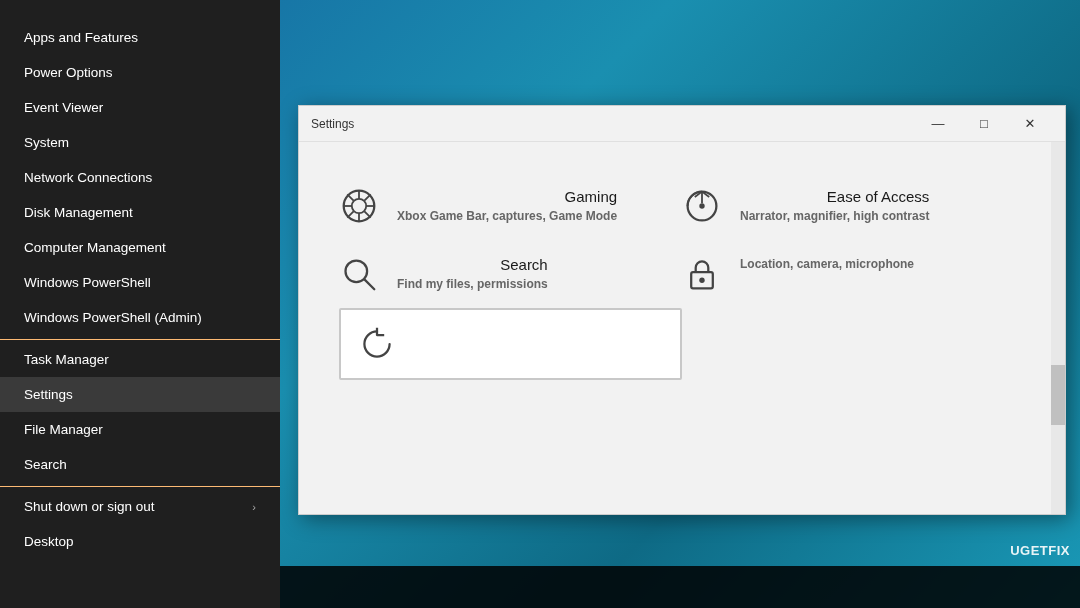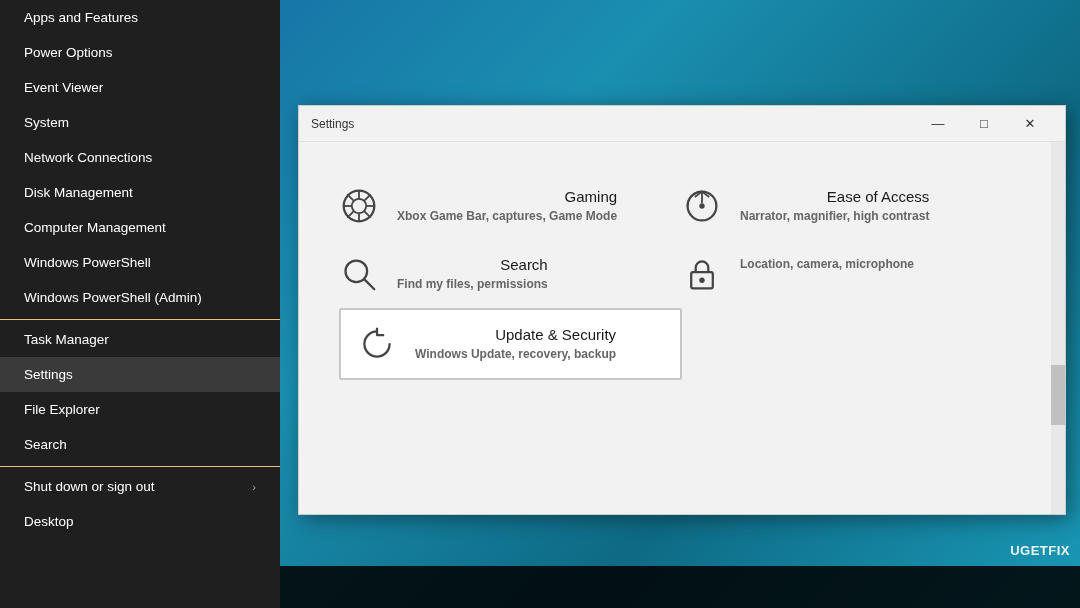--- a/index.html
+++ b/index.html
@@ -23,21 +23,21 @@
     .context-menu {
       position: absolute;
       left: 0;
       top: 0;
       width: 280px;
       height: 608px;
       background: #1f1f1f;
       z-index: 10;
       display: flex;
       flex-direction: column;
-      padding-top: 0;
+      padding-top: 20px;
     }
 
     .menu-item {
       padding: 10px 24px;
       color: #ffffff;
       font-size: 13.5px;
       cursor: pointer;
       display: flex;
       align-items: center;
       justify-content: space-between;
@@ -293,21 +293,21 @@
     <div class="menu-item">
       <span>Windows PowerShell (Admin)</span>
     </div>
     <div class="menu-item separator-above">
       <span>Task Manager</span>
     </div>
     <div class="menu-item active">
       <span>Settings</span>
     </div>
     <div class="menu-item">
-      <span>File Explorer</span>
+      <span>File Manager</span>
     </div>
     <div class="menu-item">
       <span>Search</span>
     </div>
     <div class="menu-item separator-above">
       <span>Shut down or sign out</span>
       <span class="menu-chevron">›</span>
     </div>
     <div class="menu-item">
       <span>Desktop</span>
@@ -385,24 +385,20 @@
           <span class="settings-item-desc">Location, camera, microphone</span>
         </div>
       </div>
       <div class="settings-item highlighted">
         <div class="settings-icon">
           <svg viewBox="0 0 40 40" fill="none" xmlns="http://www.w3.org/2000/svg">
         <path d="M34 20 A14 14 0 1 1 20 6" stroke="#444" stroke-width="2.5" fill="none" stroke-linecap="round"></path>
         <polyline points="20,2 20,10 28,10" stroke="#444" stroke-width="2.5" fill="none" stroke-linejoin="round"></polyline>
       </svg>
         </div>
-        <div class="settings-text">
-          <span class="settings-item-title">Update &amp; Security</span>
-          <span class="settings-item-desc">Windows Update, recovery, backup</span>
-        </div>
       </div>
     </div>
   <div class="scrollbar-track">
     <div class="scrollbar-thumb"></div>
   </div>
 </div>
 
 <div class="taskbar">
   <div class="taskbar-start">
     <div class="win-icon">

